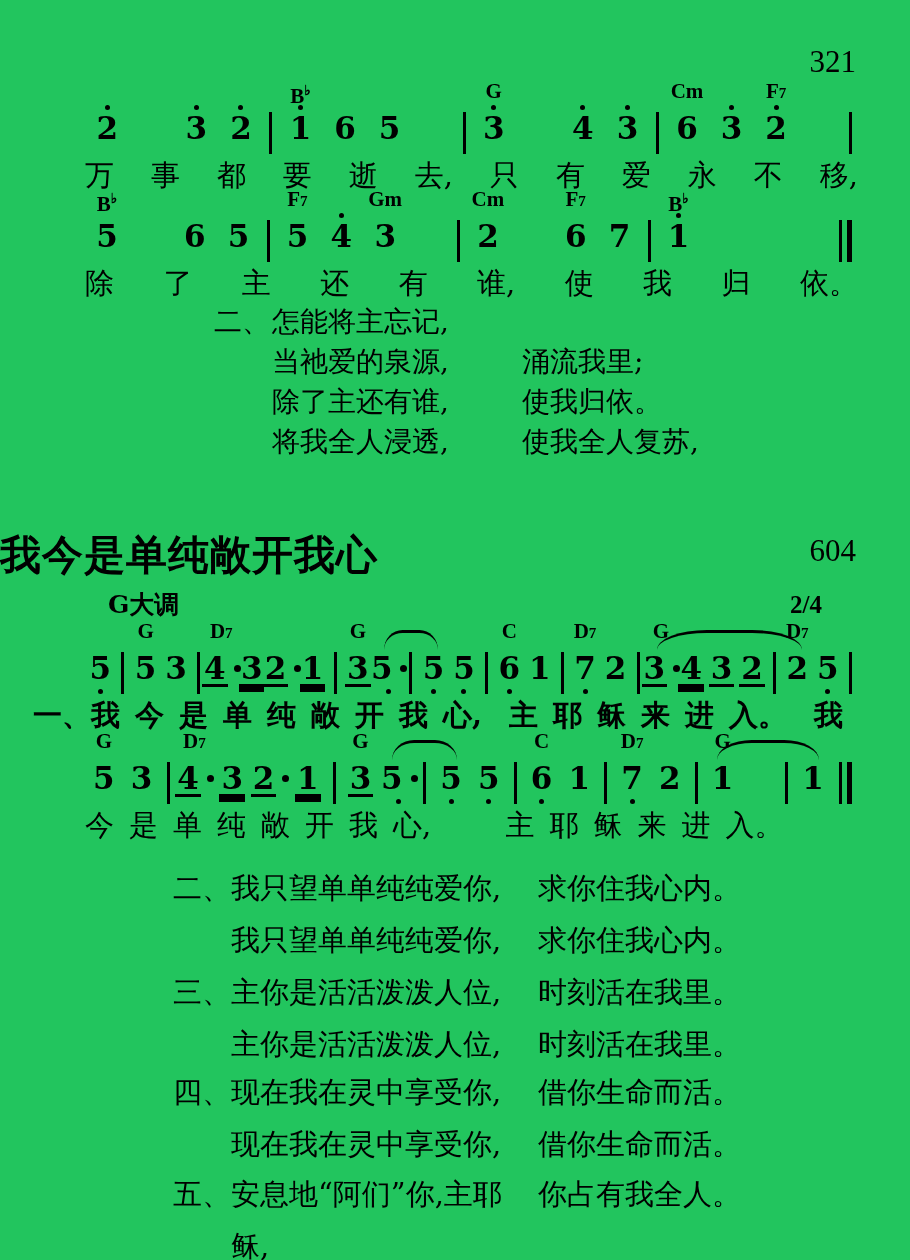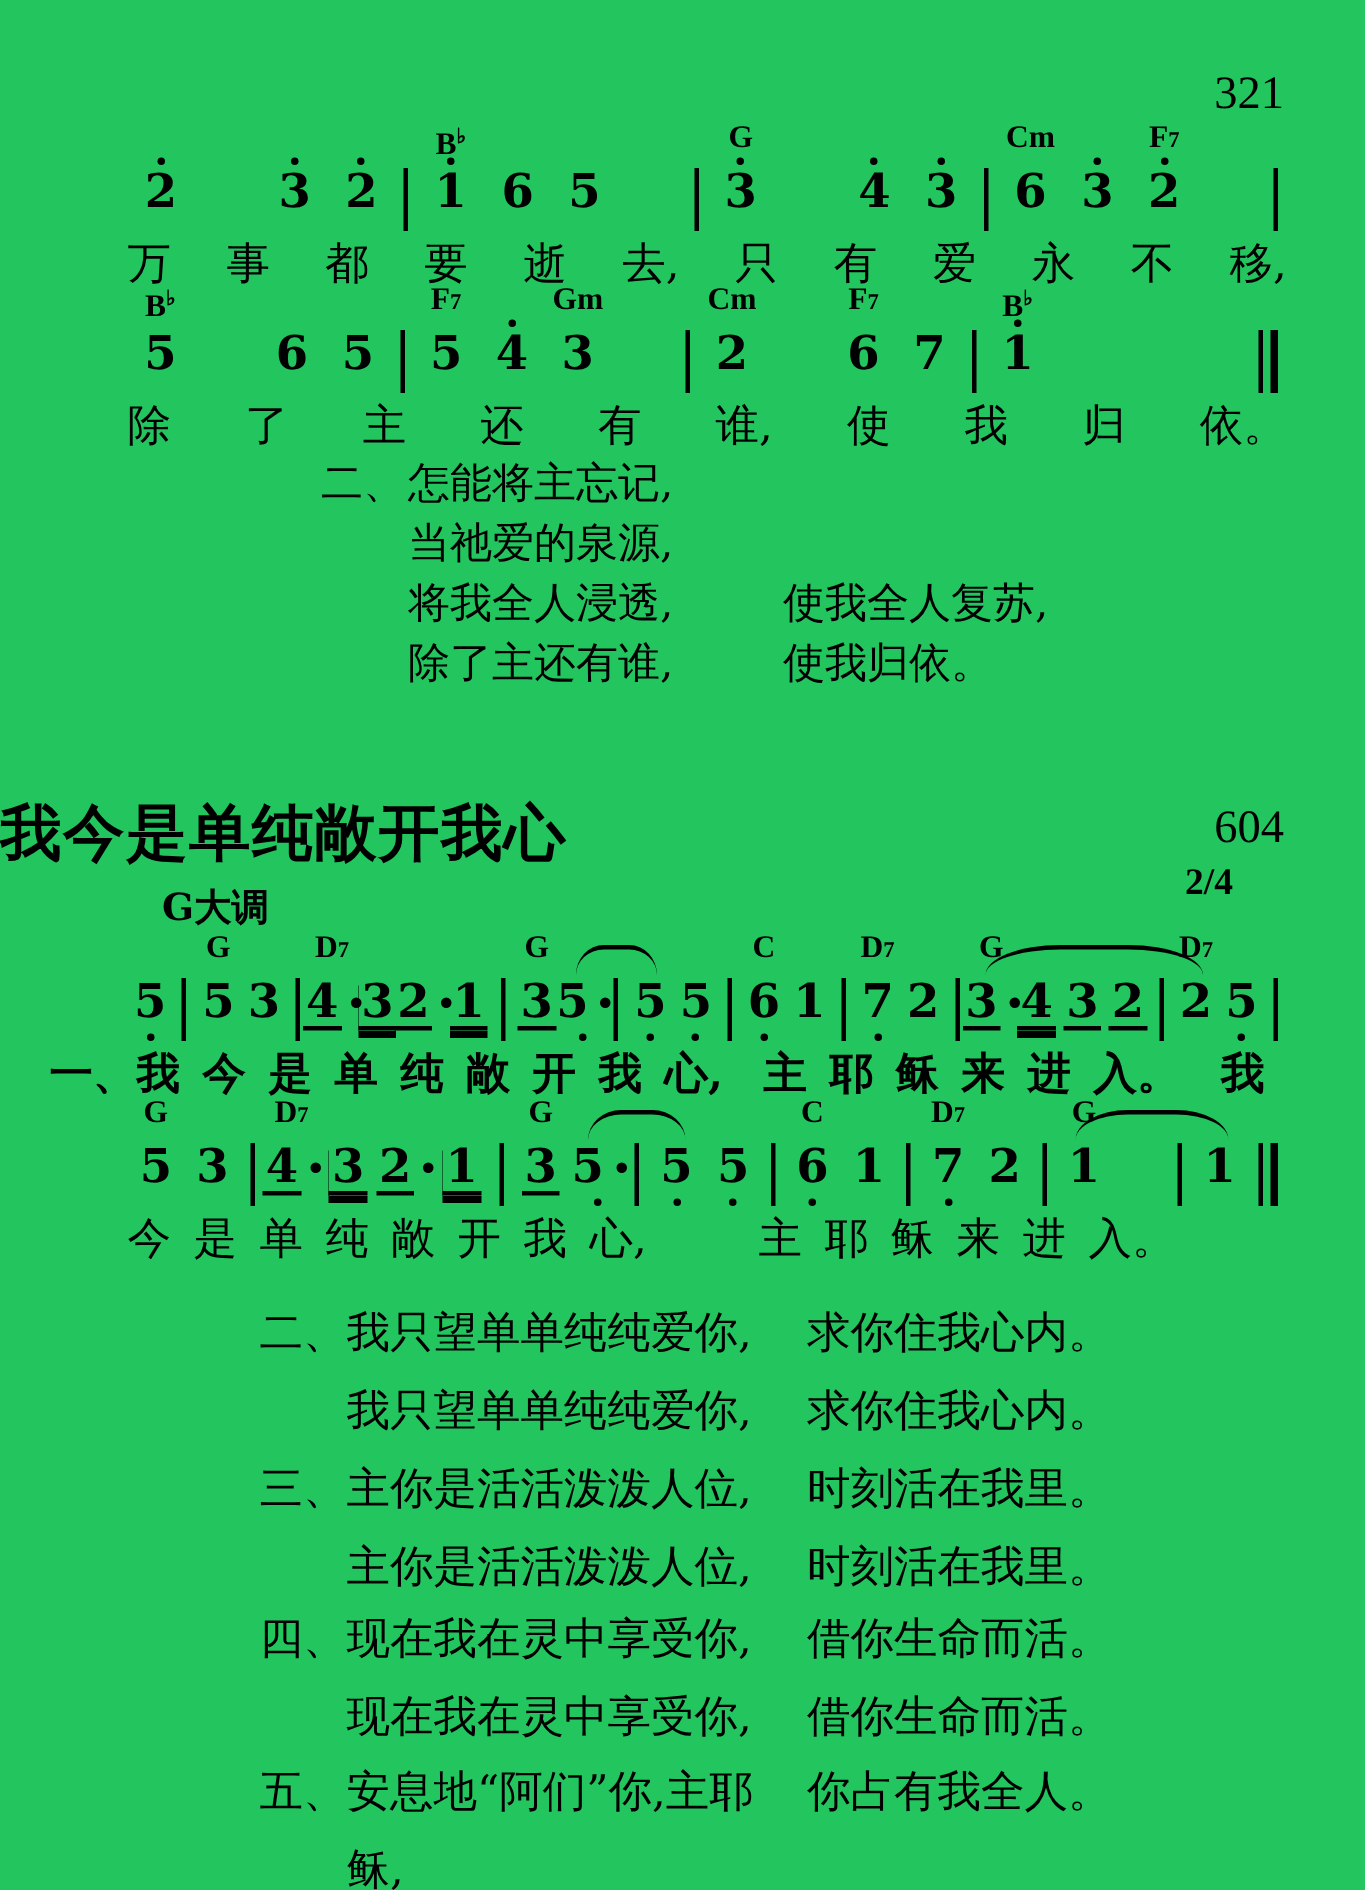--- a/index.html
+++ b/index.html
@@ -63,21 +63,21 @@
   #v322-0{top:862px;}
   #v322-1{top:966px;}
   #v322-2{top:1066px;}
   #v322-3{top:1168px;}
 
   
   .title322{position:absolute;top:528px;left:0;width:100%;text-align:left;
             font-size:41px;font-weight:bold;letter-spacing:1px;
             font-family:Liberation Sans, sans-serif;}
   .keylabel{position:absolute;top:588px;left:108px;font-size:25px;font-weight:bold;text-align:right;}
-  .timesig{position:absolute;top:575px;right:88px;font-size:25px;font-weight:bold;
+  .timesig{position:absolute;top:591px;right:88px;font-size:25px;font-weight:bold;
            font-family:"Liberation Serif",serif;}
 </style>
 </head>
 <body>
 
 <div class="sheet">
   <div class="pagenum" id="pn321">321</div>
 
   <div class="musicline" id="m321-1">
       <div class="notesrow">
@@ -460,30 +460,31 @@
     </div>
 
   <div class="verse" id="v321">
       <div class="vrow">
         <span class="vlabel">二、</span>
         <span class="vright">怎能将主忘记,</span>
       </div>
       <div class="vrow">
         <span class="vlabel"></span>
         <span class="vleft">当祂爱的泉源,</span>
+        <span class="vright">涌流我里;</span>
+      </div>
+      <div class="vrow">
+        <span class="vlabel"></span>
+        <span class="vleft">除了主还有谁,</span>
+        <span class="vright">使我归依。</span>
       </div>
       <div class="vrow">
         <span class="vlabel"></span>
         <span class="vleft">将我全人浸透,</span>
         <span class="vright">使我全人复苏,</span>
-      </div>
-      <div class="vrow">
-        <span class="vlabel"></span>
-        <span class="vleft">除了主还有谁,</span>
-        <span class="vright">使我归依。</span>
       </div>
     </div>
 
   <div class="title322">我今是单纯敞开我心</div>
   <div class="pagenum" id="pn322">604</div>
   <div class="keylabel">G大调</div>
   <div class="timesig">2/4</div>
 
   <div class="musicline" id="m322-1">
       <div class="notesrow">

